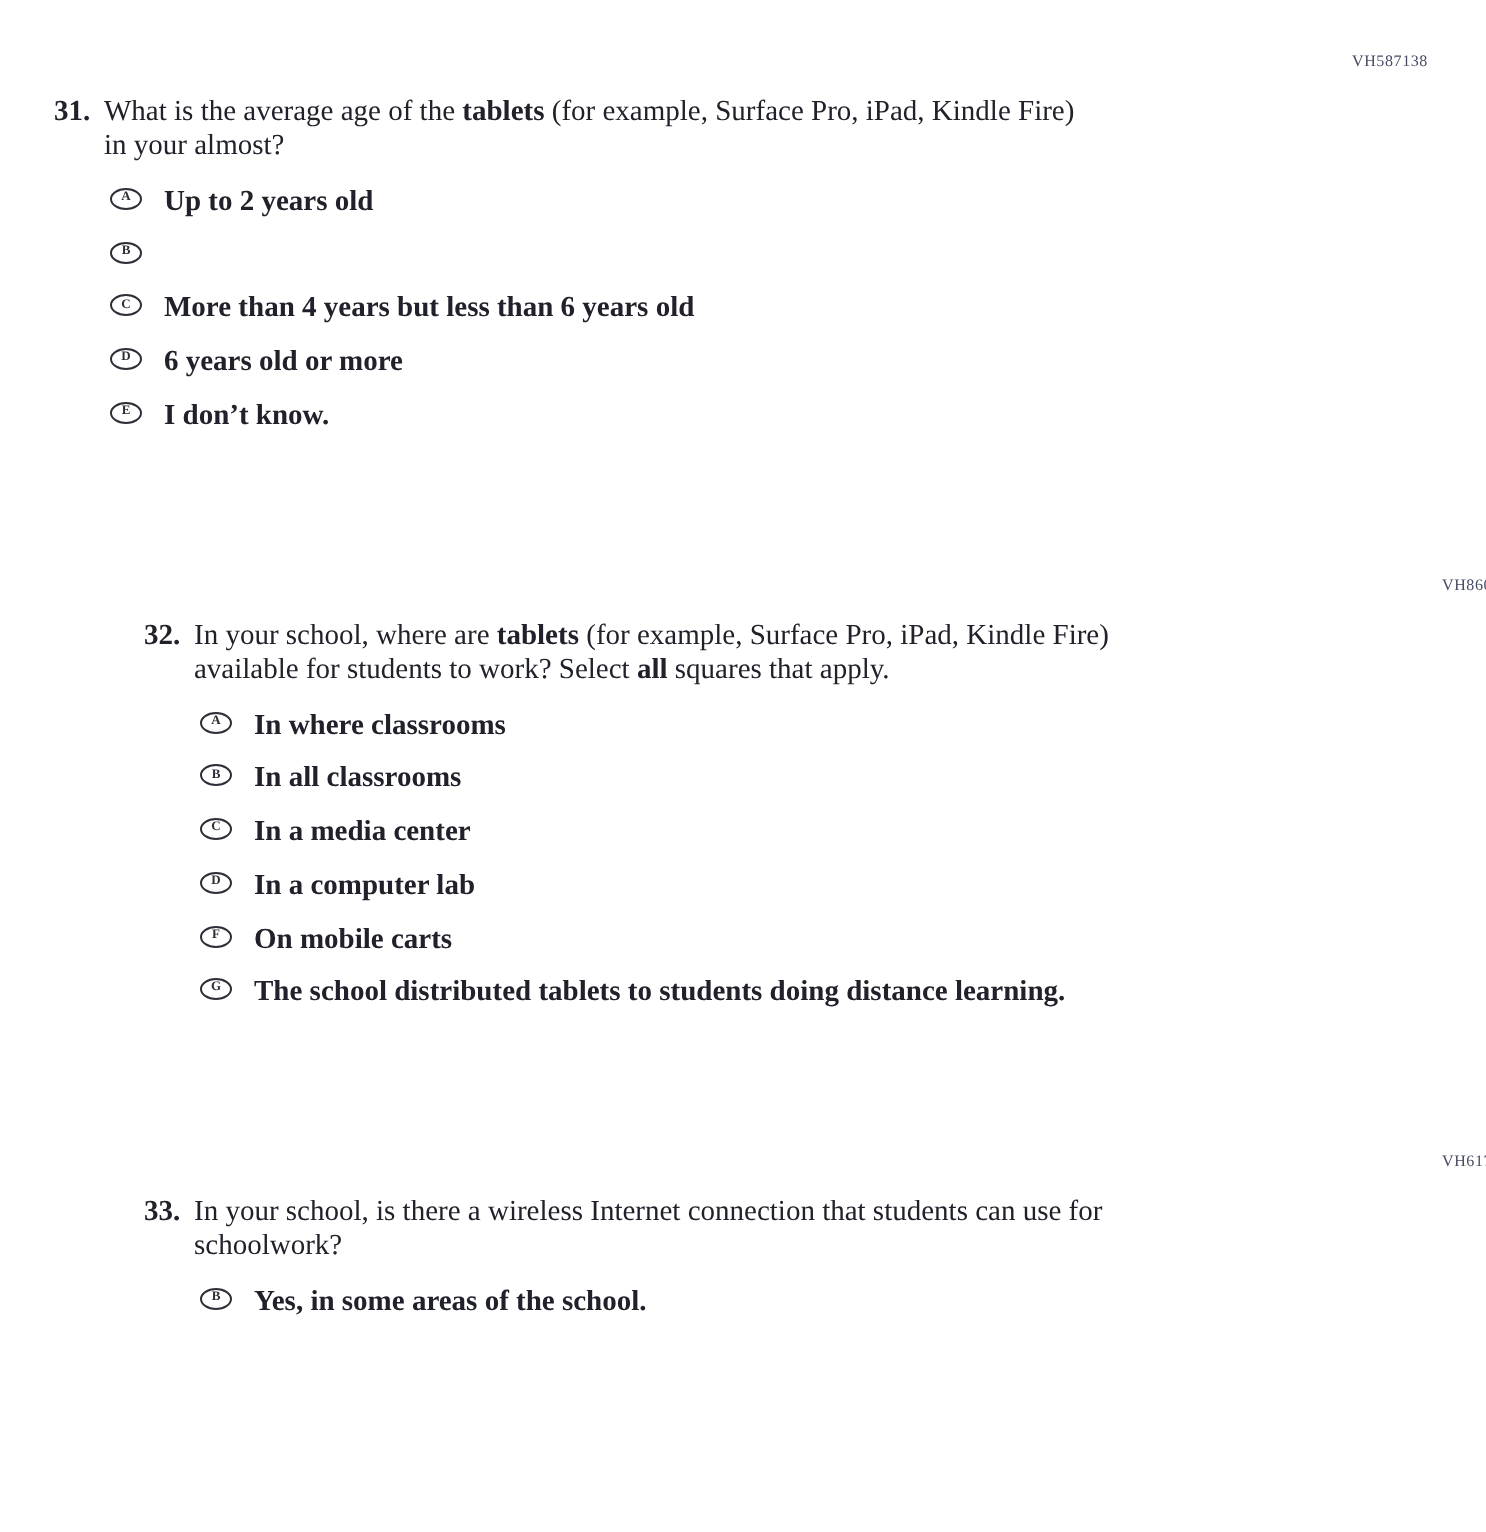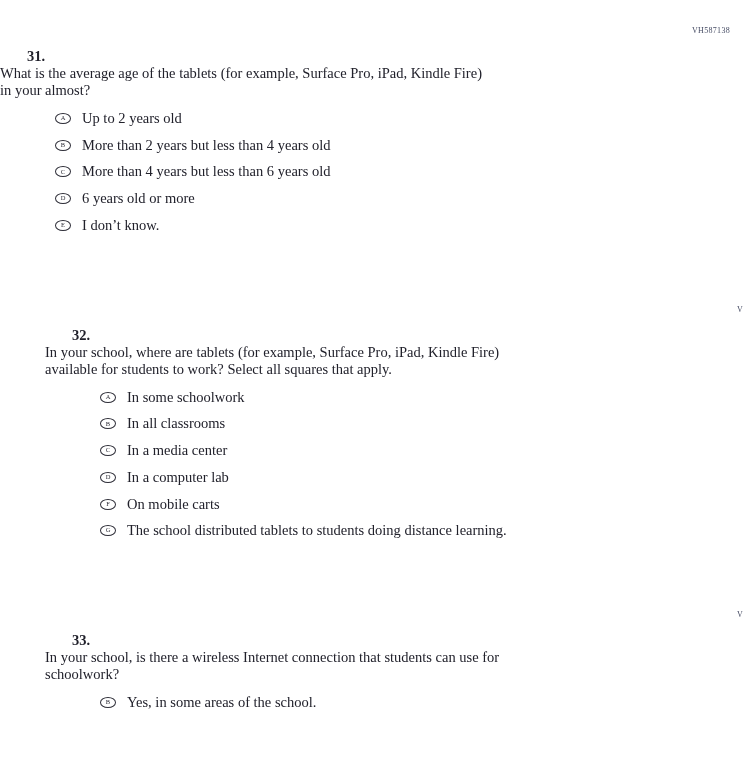--- a/index.html
+++ b/index.html
@@ -21,59 +21,59 @@
   }
   .question {
     width: 743px;
   }
   .question + .question {
     margin-top: 72px;
     margin-left: 45px;
   }
   .code-row {
     text-align: right;
-    padding-right: 13px;
+    padding-right: 29px;
     font-size: 8px;
     line-height: 10px;
     height: 10px;
     color: #454b63;
     letter-spacing: 0.3px;
   }
   .prompt-row {
     display: flex;
     margin-top: 12px;
     font-size: 14.5px;
     line-height: 17px;
-    flex-direction: column;
   }
   .q-number {
     font-weight: bold;
     flex: none;
     width: 25px;
     margin-left: 27px;
   }
   .prompt-lines {
     flex: 1;
     max-width: 640px;
   }
   .prompt-line {
     display: block;
   }
   .bold {
-    font-weight: normal;
+    font-weight: bold;
   }
   .options {
     margin-top: 12px;
     margin-left: 55px;
   }
   .option {
     display: flex;
-    align-items: center;
+    align-items: flex-start;
     height: 15px;
     margin-bottom: 11.7px;
+    font-weight: bold;
   }
   .option:last-child {
     margin-bottom: 0;
   }
   .bubble {
     flex: none;
     width: 14px;
     height: 9px;
     border: 1.4px solid #2e2e38;
     border-radius: 50%;
@@ -116,21 +116,20 @@
     <span class="bubble">
       <span class="bubble-letter">A</span>
     </span>
     <span class="option-label">Up to 2 years old</span>
   </div>
 
   <div class="option">
     <span class="bubble">
       <span class="bubble-letter">B</span>
     </span>
-    <span class="option-label">More than 2 years but less than 4 years old</span>
   </div>
 
   <div class="option">
     <span class="bubble">
       <span class="bubble-letter">C</span>
     </span>
     <span class="option-label">More than 4 years but less than 6 years old</span>
   </div>
 
   <div class="option">
@@ -158,21 +157,21 @@
       <div class="prompt-lines">
           <div class="prompt-line"><span>In your school, where are </span><span class="bold">tablets</span><span> (for example, Surface Pro, iPad, Kindle Fire)</span></div>
           <div class="prompt-line"><span>available for students to work? Select </span><span class="bold">all</span><span> squares that apply.</span></div>
         </div>
     </div>
     <div class="options">
   <div class="option">
     <span class="bubble">
       <span class="bubble-letter">A</span>
     </span>
-    <span class="option-label">In some schoolwork</span>
+    <span class="option-label">In where classrooms</span>
   </div>
 
   <div class="option">
     <span class="bubble">
       <span class="bubble-letter">B</span>
     </span>
     <span class="option-label">In all classrooms</span>
   </div>
 
   <div class="option">

